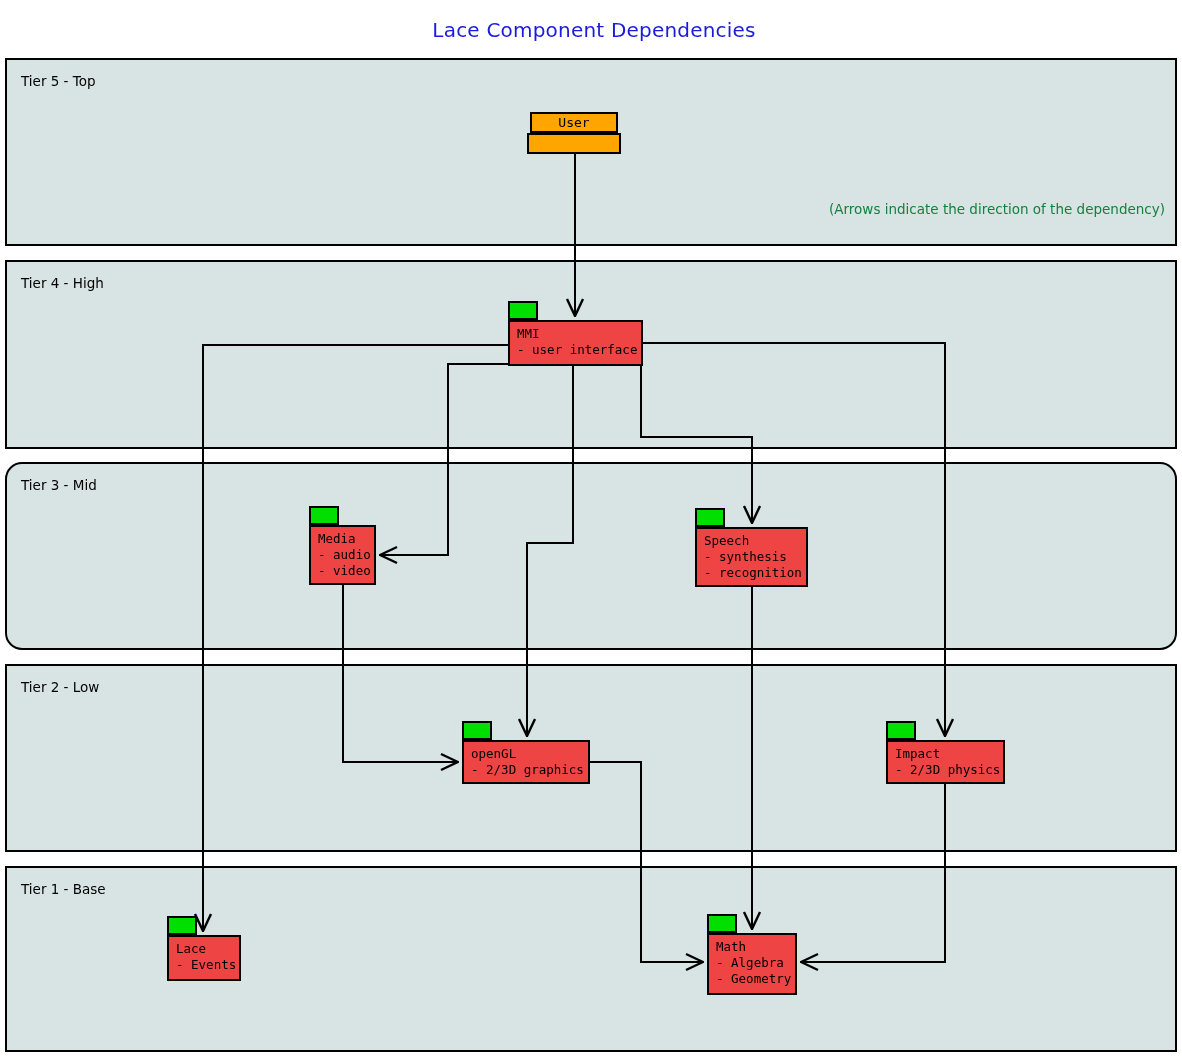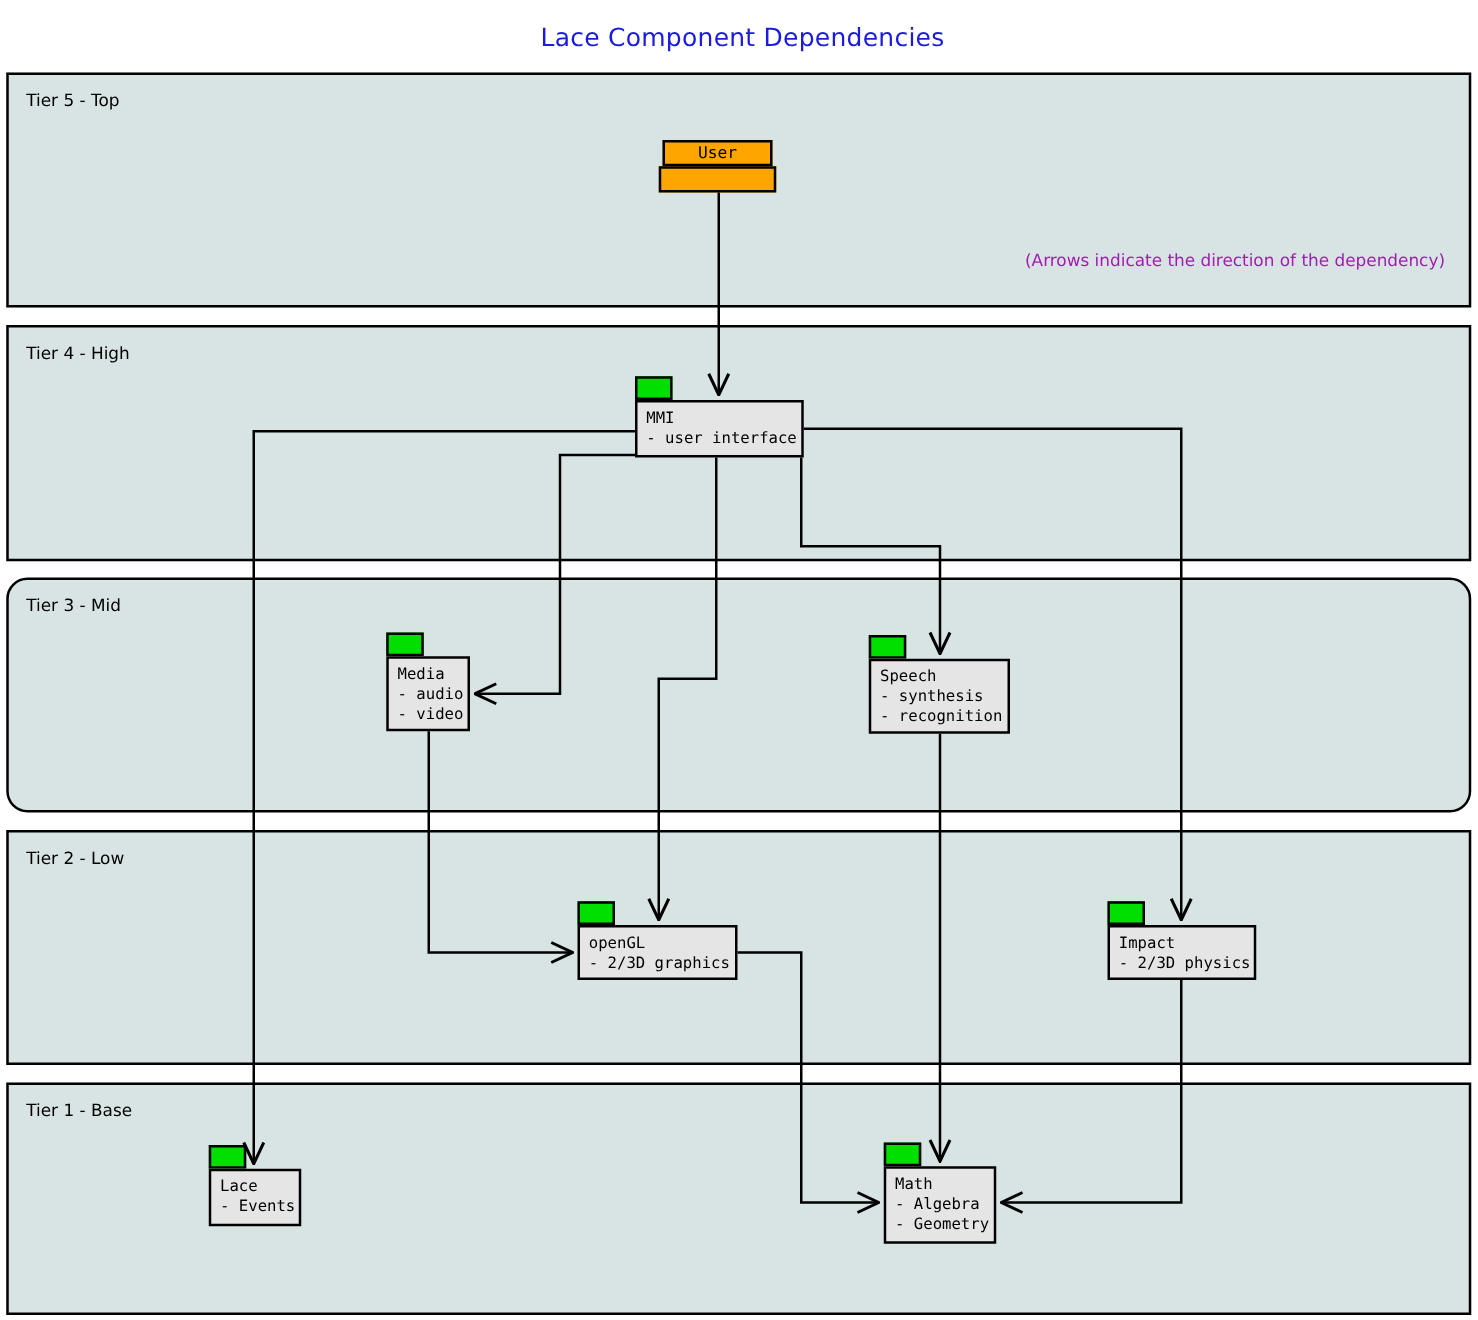--- a/index.html
+++ b/index.html
@@ -5,43 +5,43 @@
   html,body{margin:0;padding:0;background:#ffffff;}
   #canvas{
     position:relative;width:1182px;height:1056px;background:#ffffff;overflow:hidden;
     font-family:"DejaVu Sans", sans-serif;
   }
   .title{
     position:absolute;top:18px;left:0;width:1134px;text-align:center;
     font-size:20px;color:#1b1be0;letter-spacing:0.2px;margin-left:27px;
   }
   .note{
-    position:absolute;top:201px;left:820px;width:345px;text-align:left;
-    font-size:13.5px;color:#a21caf;
+    position:absolute;top:201px;left:820px;width:345px;text-align:right;
+    font-size:13.5px;color:#15803d;
   }
   .tier{
     position:absolute;left:5px;width:1172px;background:#d8e3e3;
     border:2px solid #000;box-sizing:border-box;
   }
   .tier-label{
     position:absolute;left:14px;top:13px;font-size:13.5px;color:#000;
   }
   .t5{top:58px;height:188px;padding-left:30px;}
   .t4{top:260px;height:189px;}
   .t3{top:462px;height:188px;border-radius:17px;}
   .t2{top:664px;height:188px;}
   .t1{top:866px;height:186px;}
 
   .pkg{position:absolute;z-index:3;}
   .pkg .tab{
     position:absolute;top:-19px;left:0;width:30px;height:19px;
     background:#00df00;border:2px solid #000;box-sizing:border-box;
   }
   .pkg .body{
-    position:relative;background:#e5e5e5;border:2px solid #000;box-sizing:border-box;
+    position:relative;background:#ef4444;border:2px solid #000;box-sizing:border-box;
     font-family:"DejaVu Sans Mono", monospace;font-size:12.5px;line-height:16px;
     color:#000;padding:4px 3px 4px 7px;white-space:nowrap;
   }
   .pkg .line{white-space:nowrap;}
 
   .mmi   {left:508px;top:320px;} .mmi .body   {width:135px;height:46px;}
   .media {left:309px;top:525px;} .media .body {width:67px;height:60px;}
   .speech{left:695px;top:527px;border-radius:24px;} .speech .body{width:113px;height:60px;}
   .opengl{left:462px;top:740px;} .opengl .body{width:128px;height:44px;}
   .impact{left:886px;top:740px;} .impact .body{width:119px;height:44px;}

